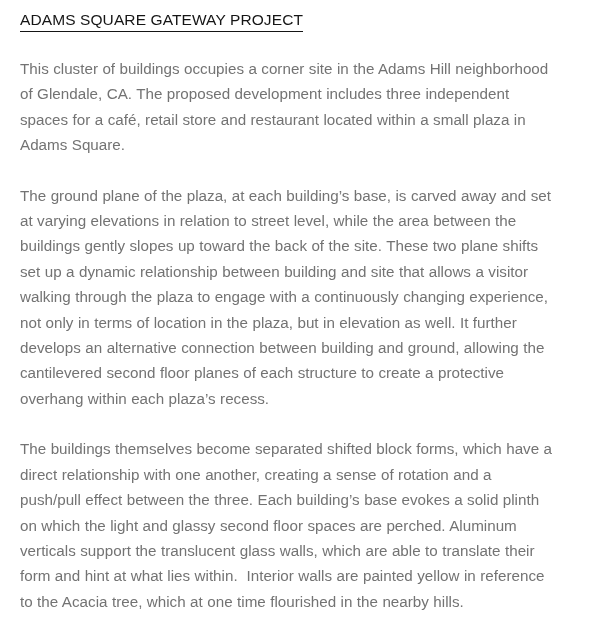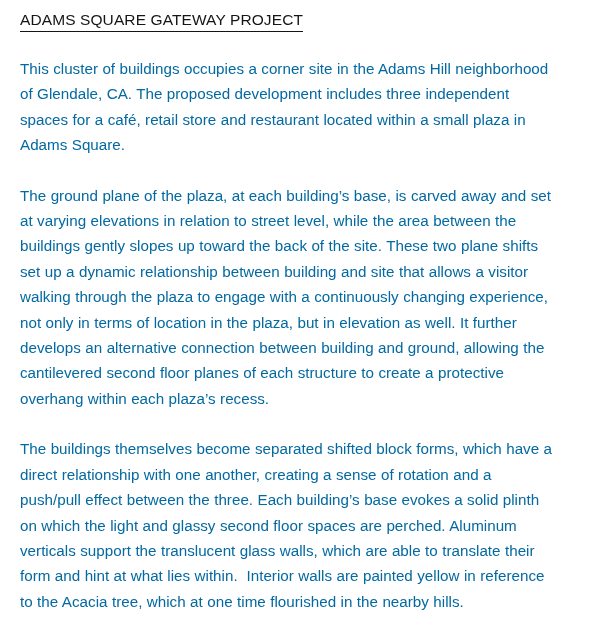--- a/index.html
+++ b/index.html
@@ -34,21 +34,21 @@
     padding-bottom: 1px;
     white-space: nowrap;
   }
   .title-row {
     margin-bottom: 24px;
   }
   .body-text {
     font-size: 15.2px;
     line-height: 25.4px;
     font-weight: 400;
-    color: #0369a1;
+    color: #737373;
     margin: 0 16px 25px 0;
     max-width: 552px;
     text-align: left;
     letter-spacing: 0.01px;
     white-space: pre-wrap;
     word-spacing: 0.2px;
   }
   .body-text:last-child {
     margin-bottom: 0;
   }

